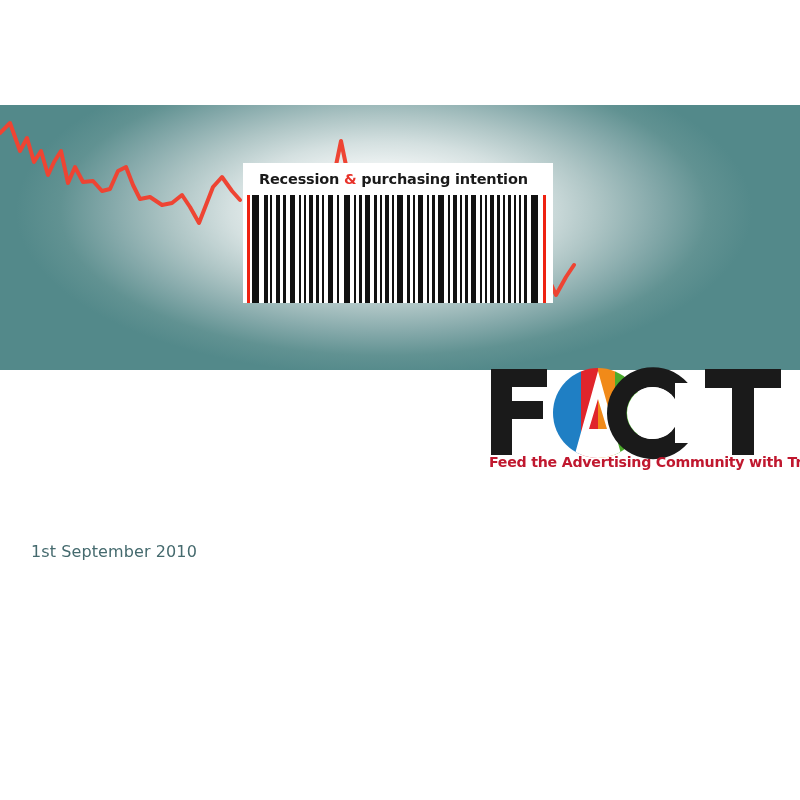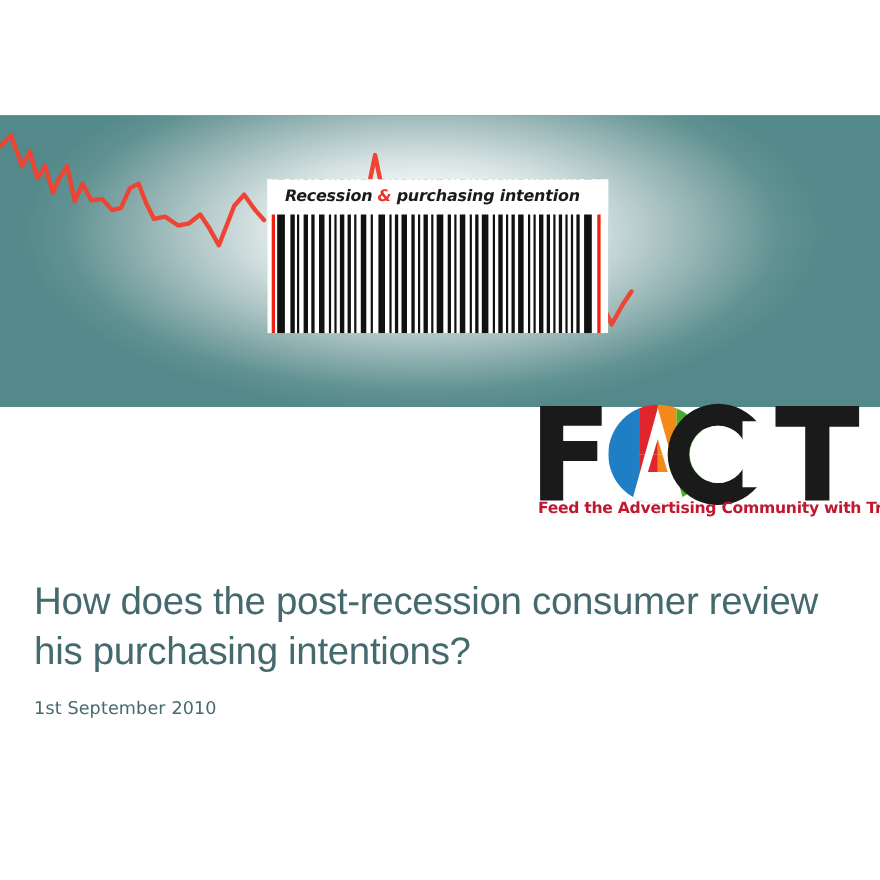--- a/index.html
+++ b/index.html
@@ -66,21 +66,20 @@
     padding-left: 16px;
   }
   #barcode-title {
     font-family: "DejaVu Sans", sans-serif;
     font-size: 14.5px;
     font-weight: bold;
     color: #1a1a1a;
     letter-spacing: -0.2px;
     white-space: nowrap;
     line-height: 1;
-    font-style: italic;
   }
   #barcode-title .amp {
     color: #e8322a;
   }
   #barcode-bars {
     position: absolute;
     left: 0;
     top: 0;
     width: 310px;
     height: 140px;
@@ -238,15 +237,14 @@
     <circle cx="166" cy="48" r="26" fill="#ffffff"></circle>
     <path fill="#ffffff" d="M188 18 L212 18 L212 78 L188 78 z"></path>
 
     <path fill="#1a1a1a" d="M218 4 h76 v19 h-27 v67 h-22 v-67 h-27 z"></path>
   </svg>
 
   <div id="fact-tagline">Feed the Advertising Community with Trends</div>
 </div>
 
 <div id="title-block">
-  <h1 id="slide-title">How does the post-recession consumer review his purchasing intentions?</h1>
   <div id="slide-date">1st September 2010</div>
 </div>
 
 </body></html>

